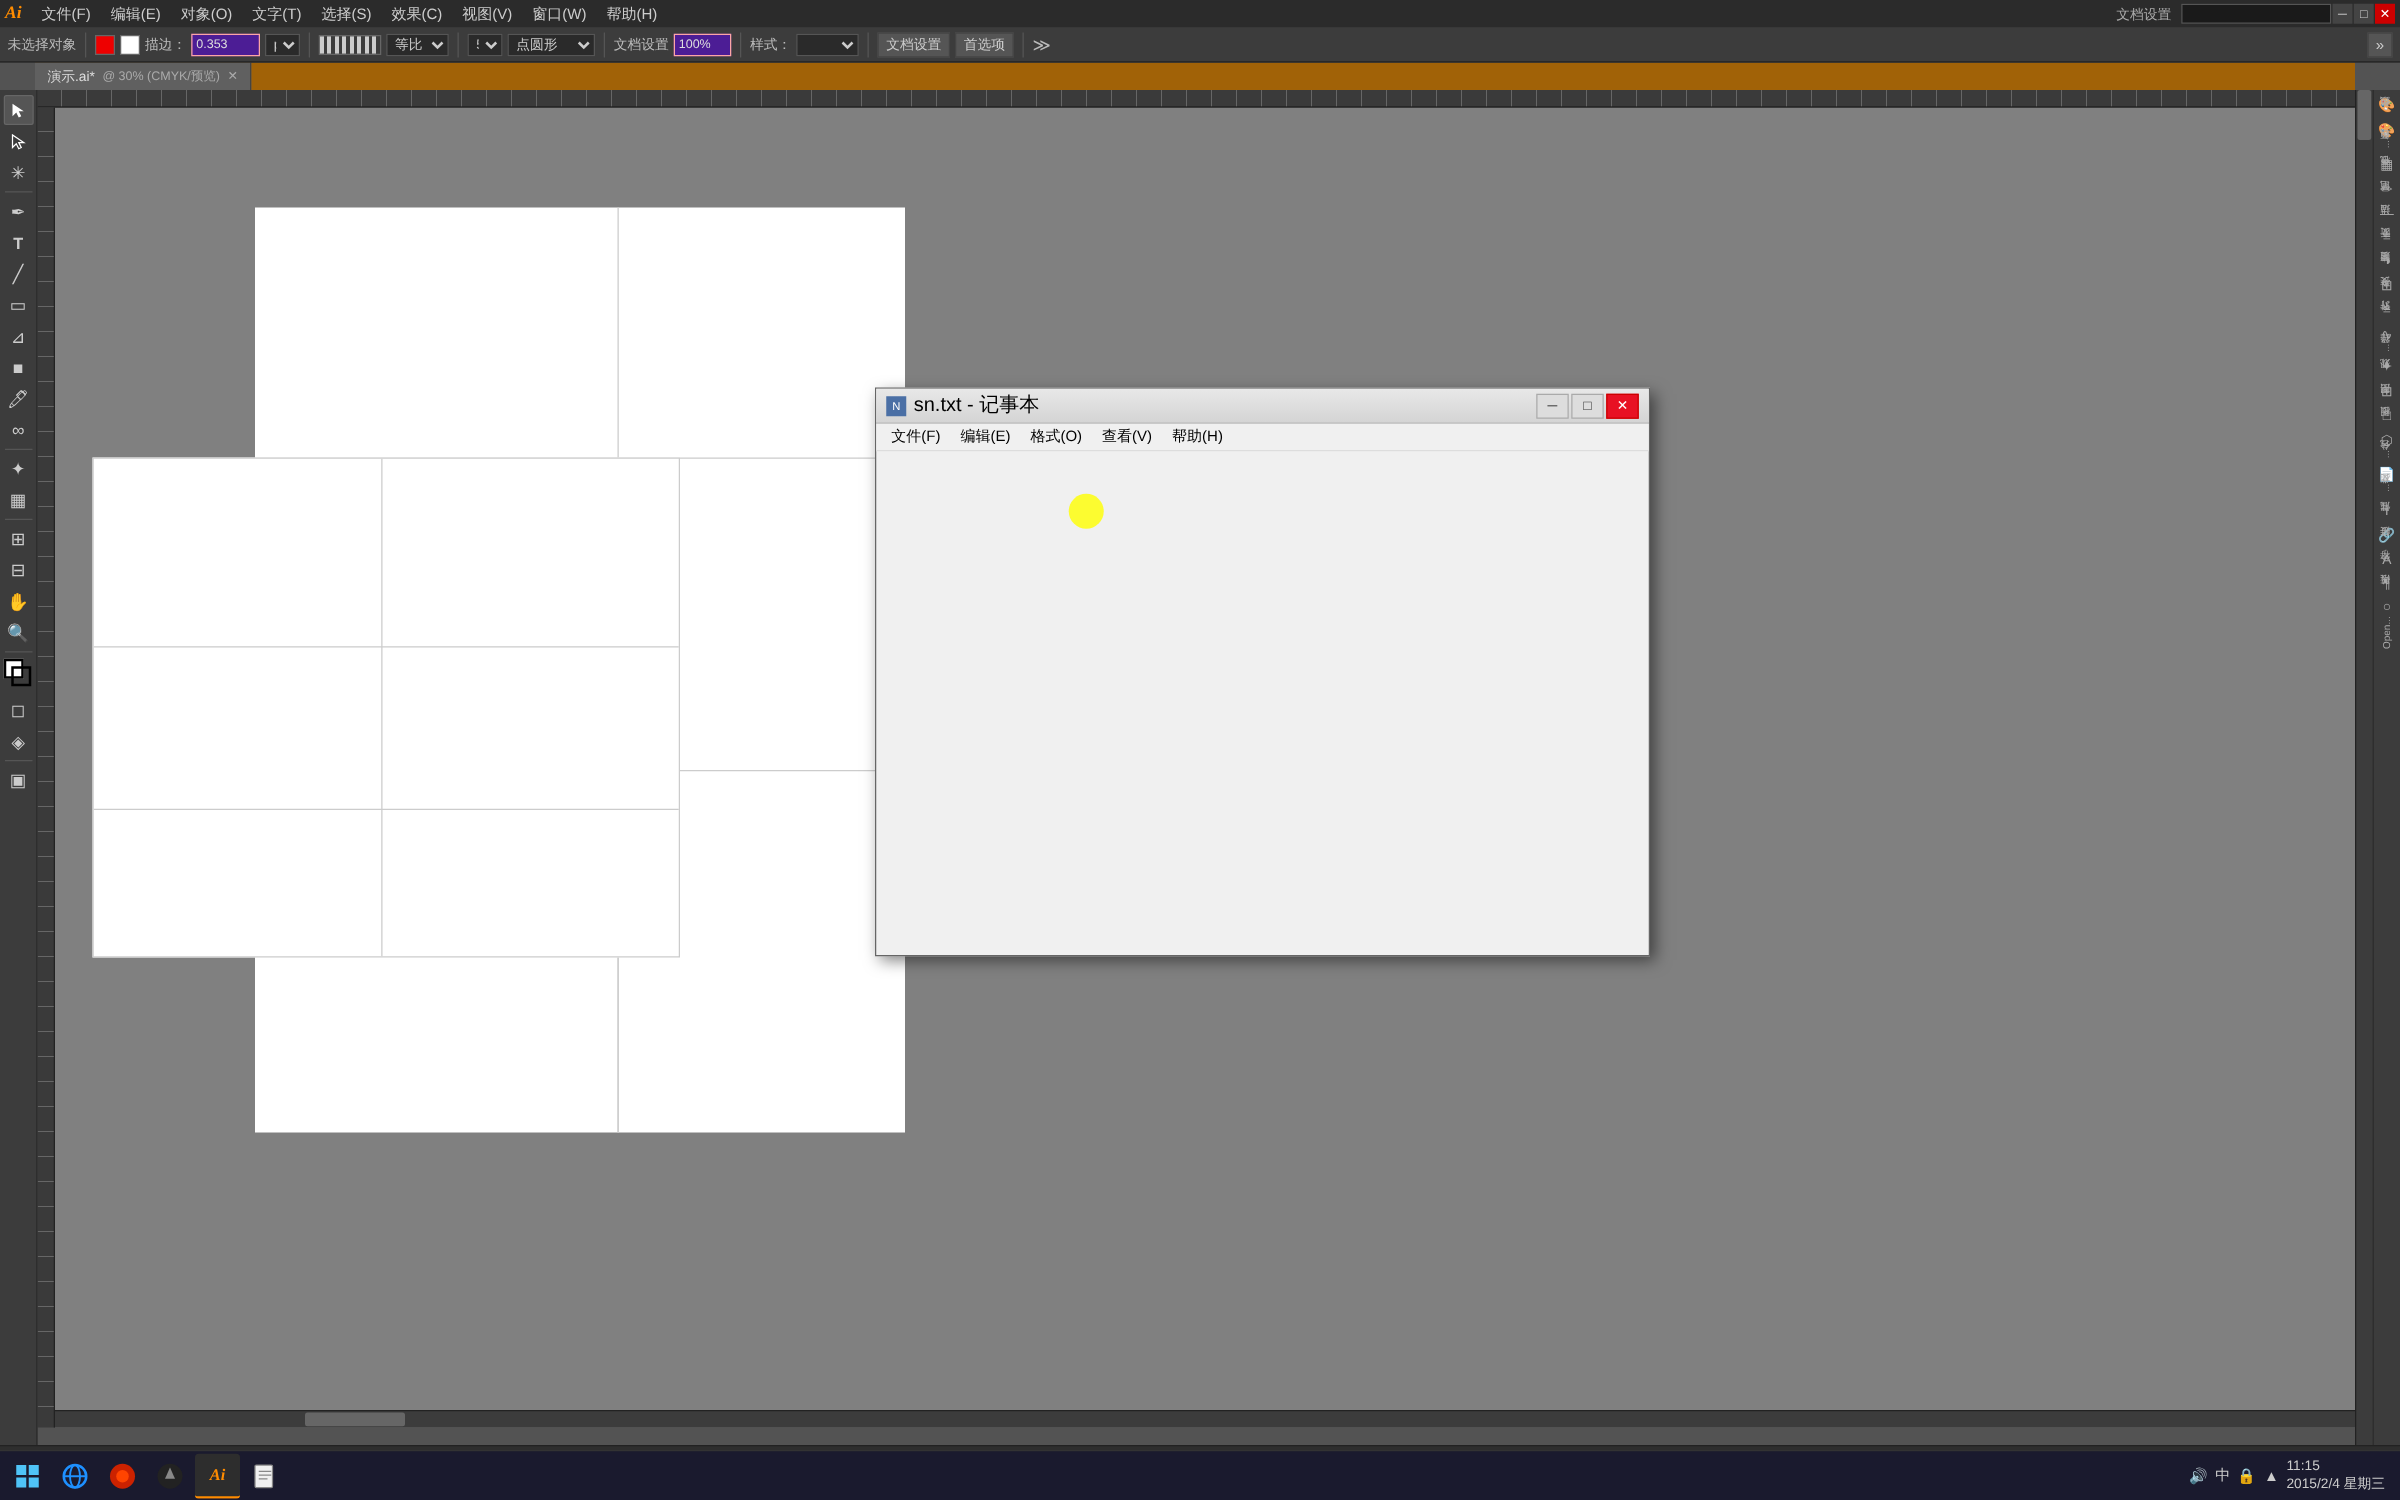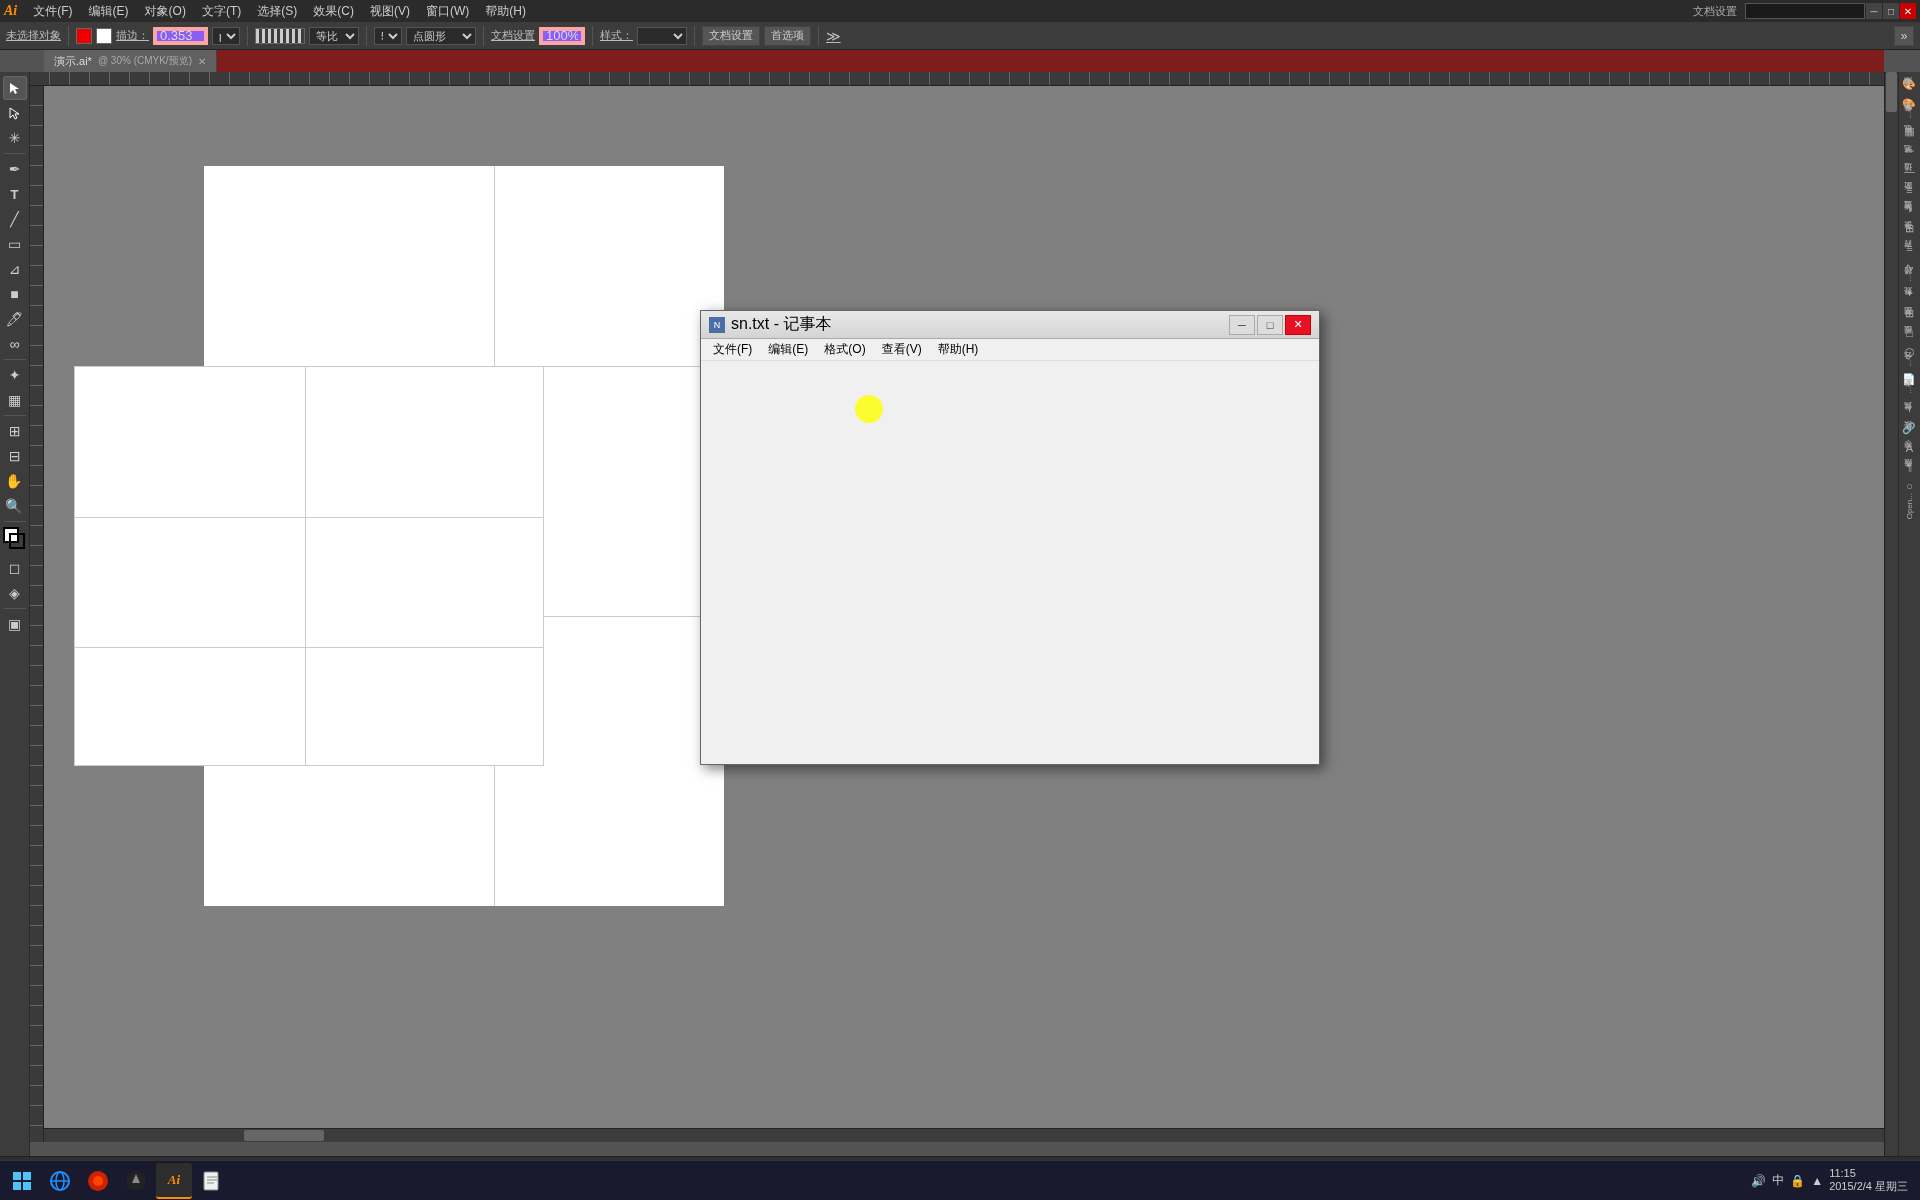--- a/index.html
+++ b/index.html
@@ -78,28 +78,27 @@
       align-items: center;
       padding: 0 6px;
       gap: 4px;
       z-index: 99;
       border-bottom: 1px solid #222;
     }
     .opt-label {
       color: #bbb;
       font-size: 11px;
       white-space: nowrap;
-      text-decoration: underline;
     }
     .opt-input {
       height: 18px;
-      background: #8b5cf6;
-      border: 4px solid #fca5a5;
+      background: #4c1d95;
+      border: 1px solid #fca5a5;
       color: #ddd;
-      font-size: 13px;
+      font-size: 10px;
       padding: 0 3px;
       width: 60px;
     }
     .opt-select {
       height: 18px;
       background: #2a2a2a;
       border: 1px solid #555;
       color: #ccc;
       font-size: 11px;
       padding: 0 2px;
@@ -573,21 +572,21 @@
   </select>
   <span class="opt-divider"></span>
   <button class="opt-btn">文档设置</button>
   <button class="opt-btn">首选项</button>
   <span class="opt-divider"></span>
   <span class="opt-label" style="font-size:14px;">≫</span>
   <span style="flex:1"></span>
   <span class="icon-btn">»</span>
 </div>
 
-<div class="tab-bar" style="position:absolute;top:50px;left:44px;height:22px;background:#7f1d1d;display:flex;align-items:center;z-index:98;right:36px;">
+<div class="tab-bar" style="position:absolute;top:50px;left:28px;height:22px;background:#a16207;display:flex;align-items:center;z-index:98;right:36px;">
   <div class="doc-tab">
     <span>演示.ai*</span>
     <span style="color:#aaa;font-size:10px;">@ 30% (CMYK/预览)</span>
     <span class="close-x">✕</span>
   </div>
 </div>
 
 <div id="ruler-top">
 
   <div style="height:100%;background:repeating-linear-gradient(90deg,transparent 0px,transparent 19px,#666 19px,#666 20px);"></div>

